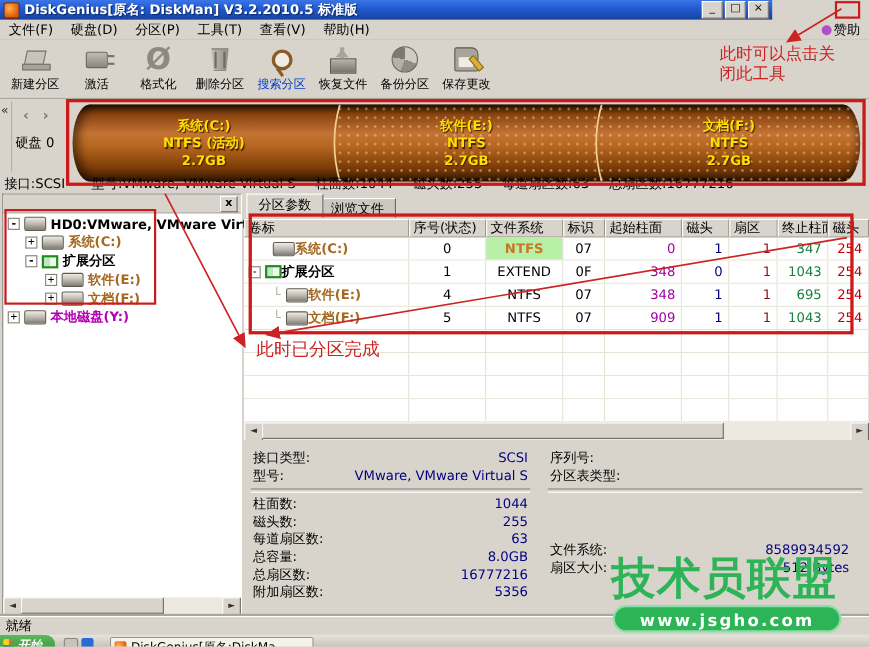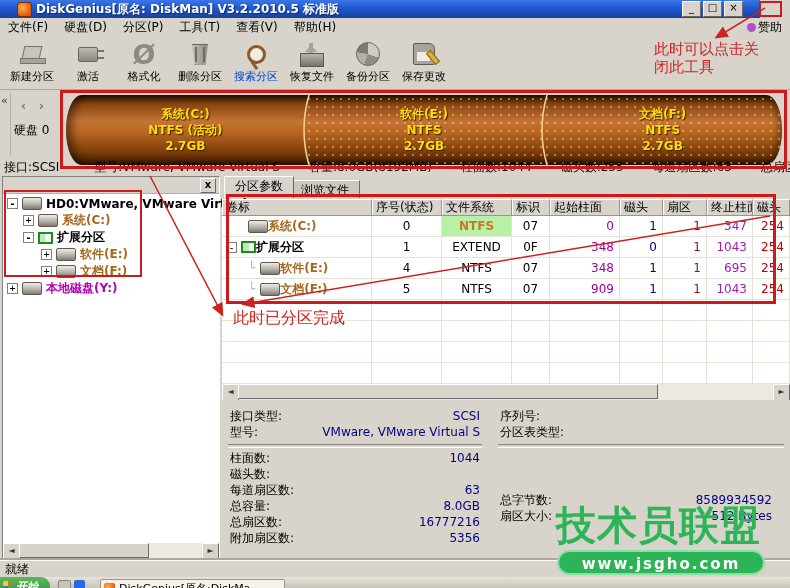--- a/index.html
+++ b/index.html
@@ -4,23 +4,23 @@
 <style>
   html,body{margin:0;padding:0}
   body{
     width:790px;height:588px;position:relative;overflow:hidden;
     font-family:"DejaVu Sans","Liberation Sans",sans-serif;
     background:#d8d4cc;font-size:12px;color:#000;
   }
   .abs{position:absolute}
 
   
-  .titlebar{left:0;top:0;width:760px;height:18px;
+  .titlebar{left:0;top:0;width:702px;height:18px;
     background:linear-gradient(180deg,#3a76e8 0%,#2258cf 45%,#16439e 100%);
-    display:flex;align-items:center;padding:0 17px;box-sizing:border-box;}
+    display:flex;align-items:center;padding:0 3px;box-sizing:border-box;}
   .app-icon{width:13px;height:13px;border-radius:3px;margin-right:4px;
     background:radial-gradient(circle at 35% 35%,#ffb24d,#e2590a 70%);
     border:1px solid #7a2d00;flex:0 0 auto}
   .title-text{color:#fff;font-weight:bold;font-size:12px;white-space:nowrap;
     text-shadow:1px 1px 1px #0a2a6a;flex:1 1 auto}
   .win-btn{width:17px;height:14px;margin-left:2px;background:#d8d4cc;
     border:1px solid #fff;border-right-color:#6a6a6a;border-bottom-color:#6a6a6a;
     font-size:10px;line-height:12px;text-align:center;color:#000;flex:0 0 auto}
 
   
@@ -69,21 +69,21 @@
   .diskbar{left:66px;top:5px;width:716px;height:70px;border-radius:16px/36px;overflow:hidden;display:flex;
     background:linear-gradient(180deg,#2a1500 0%,#8a4410 13%,#c47434 38%,#b5651f 55%,#7c3c08 82%,#381a02 100%);
     box-shadow:inset 6px 0 8px rgba(0,0,0,.45), inset -4px 0 6px rgba(0,0,0,.35)}
   .seg{flex:1 1 0;position:relative;display:flex;flex-direction:column;align-items:center;justify-content:center;
     color:#ffdf00;font-weight:bold;font-size:12px;line-height:16px;text-align:center;text-shadow:1px 1px 1px #3a1c00}
   .seg.textured{background-image:radial-gradient(rgba(255,214,150,.5) 1px,transparent 1.3px);background-size:8px 8px}
   .seg-arc{position:absolute;left:-6px;top:0;height:100%;width:12px;pointer-events:none}
 
   
   .infoline{left:0;top:158px;width:790px;height:18px;display:flex;align-items:center;white-space:nowrap;font-size:12px}
-  .infoline span{margin-right:11px}
+  .infoline span{margin-right:0}
   .ip0{margin-left:4px}.ip1{margin-left:24px}.ipn{margin-left:18px}
 
   
   .treepanel{left:2px;top:176px;width:218px;height:384px;background:#fff;
     border:1px solid #808080;border-right-color:#fff;border-bottom-color:#fff;box-sizing:border-box}
   .tree-head{position:absolute;left:0;top:0;width:100%;height:16px;background:#d8d4cc;border-bottom:1px solid #b4b0a8}
   .tree-close{position:absolute;right:3px;top:1px;width:14px;height:13px;background:#d8d4cc;
     border:1px solid #fff;border-right-color:#6a6a6a;border-bottom-color:#6a6a6a;
     font-size:10px;line-height:11px;text-align:center;font-weight:bold}
   .tree-body{position:absolute;left:0;top:18px;width:100%}
@@ -111,21 +111,21 @@
   .tablewrap{left:222px;top:199px;width:568px;height:185px;background:#fff;overflow:hidden}
   .thead,.trow{display:grid;grid-template-columns:150px 70px 70px 38px 70px 43px 44px 46px 1fr;box-sizing:border-box}
   .thead{height:17px;background:#d8d4cc;border-bottom:1px solid #9a968e}
   .thead span{border-right:1px solid #9a968e;border-top:1px solid #fff;border-left:1px solid #fff;
     font-size:12px;line-height:15px;padding:0 3px;overflow:hidden;white-space:nowrap;text-align:left;box-sizing:border-box}
   .trow{height:21px;background:#fff;border-bottom:1px solid #e4e4d6}
   .trow>span{border-right:1px solid #e4e4d6;font-size:12px;line-height:20px;white-space:nowrap;overflow:hidden;box-sizing:border-box;padding:0 5px}
   .c-label{display:flex;align-items:center;padding:0 2px !important}
   .c-center{text-align:center}
   .c-num{text-align:right}
-  .col-start{color:#a000a0}.col-head{color:#000080}.col-sect{color:#8a1010}.col-end{color:#a21caf}.col-head2{color:#c00000}
+  .col-start{color:#a000a0}.col-head{color:#000080}.col-sect{color:#8a1010}.col-end{color:#15803d}.col-head2{color:#c00000}
   .fs-hl{background:#b8f0a8;color:#c87820;font-weight:bold}
   .row-label-brown{color:#a5681e;font-weight:bold}
   .tconn{color:#b0b0a8;font-family:"DejaVu Sans Mono",monospace;margin-right:1px}
 
   .hscroll{left:222px;top:384px;width:568px;height:16px;background:#ece9e0;position:absolute}
 
   
   .details{left:222px;top:400px;width:568px;height:160px;background:#d8d4cc}
   .drow{position:absolute;height:16px;line-height:16px;font-size:12px;white-space:nowrap}
   .dvalue{position:absolute;text-align:right;color:#000080}
@@ -264,21 +264,20 @@
       <div>NTFS</div>
       <div>2.7GB</div>
     </div>
   </div>
 </div>
 <div class="abs redbox" style="left:60px;top:90px;width:727px;height:79px"></div>
 
 <div class="abs infoline">
   <span class="ip0">接口:SCSI</span>
   <span class="ip1">型号:VMware, VMware Virtual S</span>
-  <span class="ipn">容量:8.0GB(8192MB)</span>
   <span class="ipn">柱面数:1044</span>
   <span class="ipn">磁头数:255</span>
   <span class="ipn">每道扇区数:63</span>
   <span class="ipn">总扇区数:16777216</span>
 </div>
 
 <div class="abs treepanel">
   <div class="tree-head">
     <div class="tree-close">x</div>
   </div>
@@ -459,34 +458,35 @@
 <div class="abs details">
 
   <div class="drow" style="left:8px;top:8px">接口类型:</div>
   <div class="drow dvalue" style="left:100px;top:8px;width:158px">SCSI</div>
   <div class="drow" style="left:8px;top:24px">型号:</div>
   <div class="drow dvalue" style="left:100px;top:24px;width:158px">VMware, VMware Virtual S</div>
   <div class="dsep" style="left:6px;top:44px;width:254px"></div>
   <div class="drow" style="left:8px;top:50px">柱面数:</div>
   <div class="drow dvalue" style="left:100px;top:50px;width:158px">1044</div>
   <div class="drow" style="left:8px;top:66px">磁头数:</div>
+  <div class="drow dvalue" style="left:100px;top:66px;width:158px">255</div>
   <div class="drow" style="left:8px;top:82px">每道扇区数:</div>
   <div class="drow dvalue" style="left:100px;top:82px;width:158px">63</div>
   <div class="drow" style="left:8px;top:98px">总容量:</div>
   <div class="drow dvalue" style="left:100px;top:98px;width:158px">8.0GB</div>
   <div class="drow" style="left:8px;top:114px">总扇区数:</div>
   <div class="drow dvalue" style="left:100px;top:114px;width:158px">16777216</div>
   <div class="drow" style="left:8px;top:130px">附加扇区数:</div>
   <div class="drow dvalue" style="left:100px;top:130px;width:158px">5356</div>
 
   <div class="drow" style="left:278px;top:8px">序列号:</div>
   <div class="drow dvalue" style="left:390px;top:8px;width:160px"></div>
   <div class="drow" style="left:278px;top:24px">分区表类型:</div>
   <div class="dsep" style="left:276px;top:44px;width:286px"></div>
-  <div class="drow" style="left:278px;top:92px">总字节数:</div>
+  <div class="drow" style="left:278px;top:92px">文件系统:</div>
   <div class="drow dvalue" style="left:390px;top:92px;width:160px">8589934592</div>
   <div class="drow" style="left:278px;top:108px">扇区大小:</div>
   <div class="drow dvalue" style="left:390px;top:108px;width:160px">512 Bytes</div>
 </div>
 
 <div class="abs statusbar">
   <span>就绪</span>
 </div>
 
 <div class="abs taskbar">

